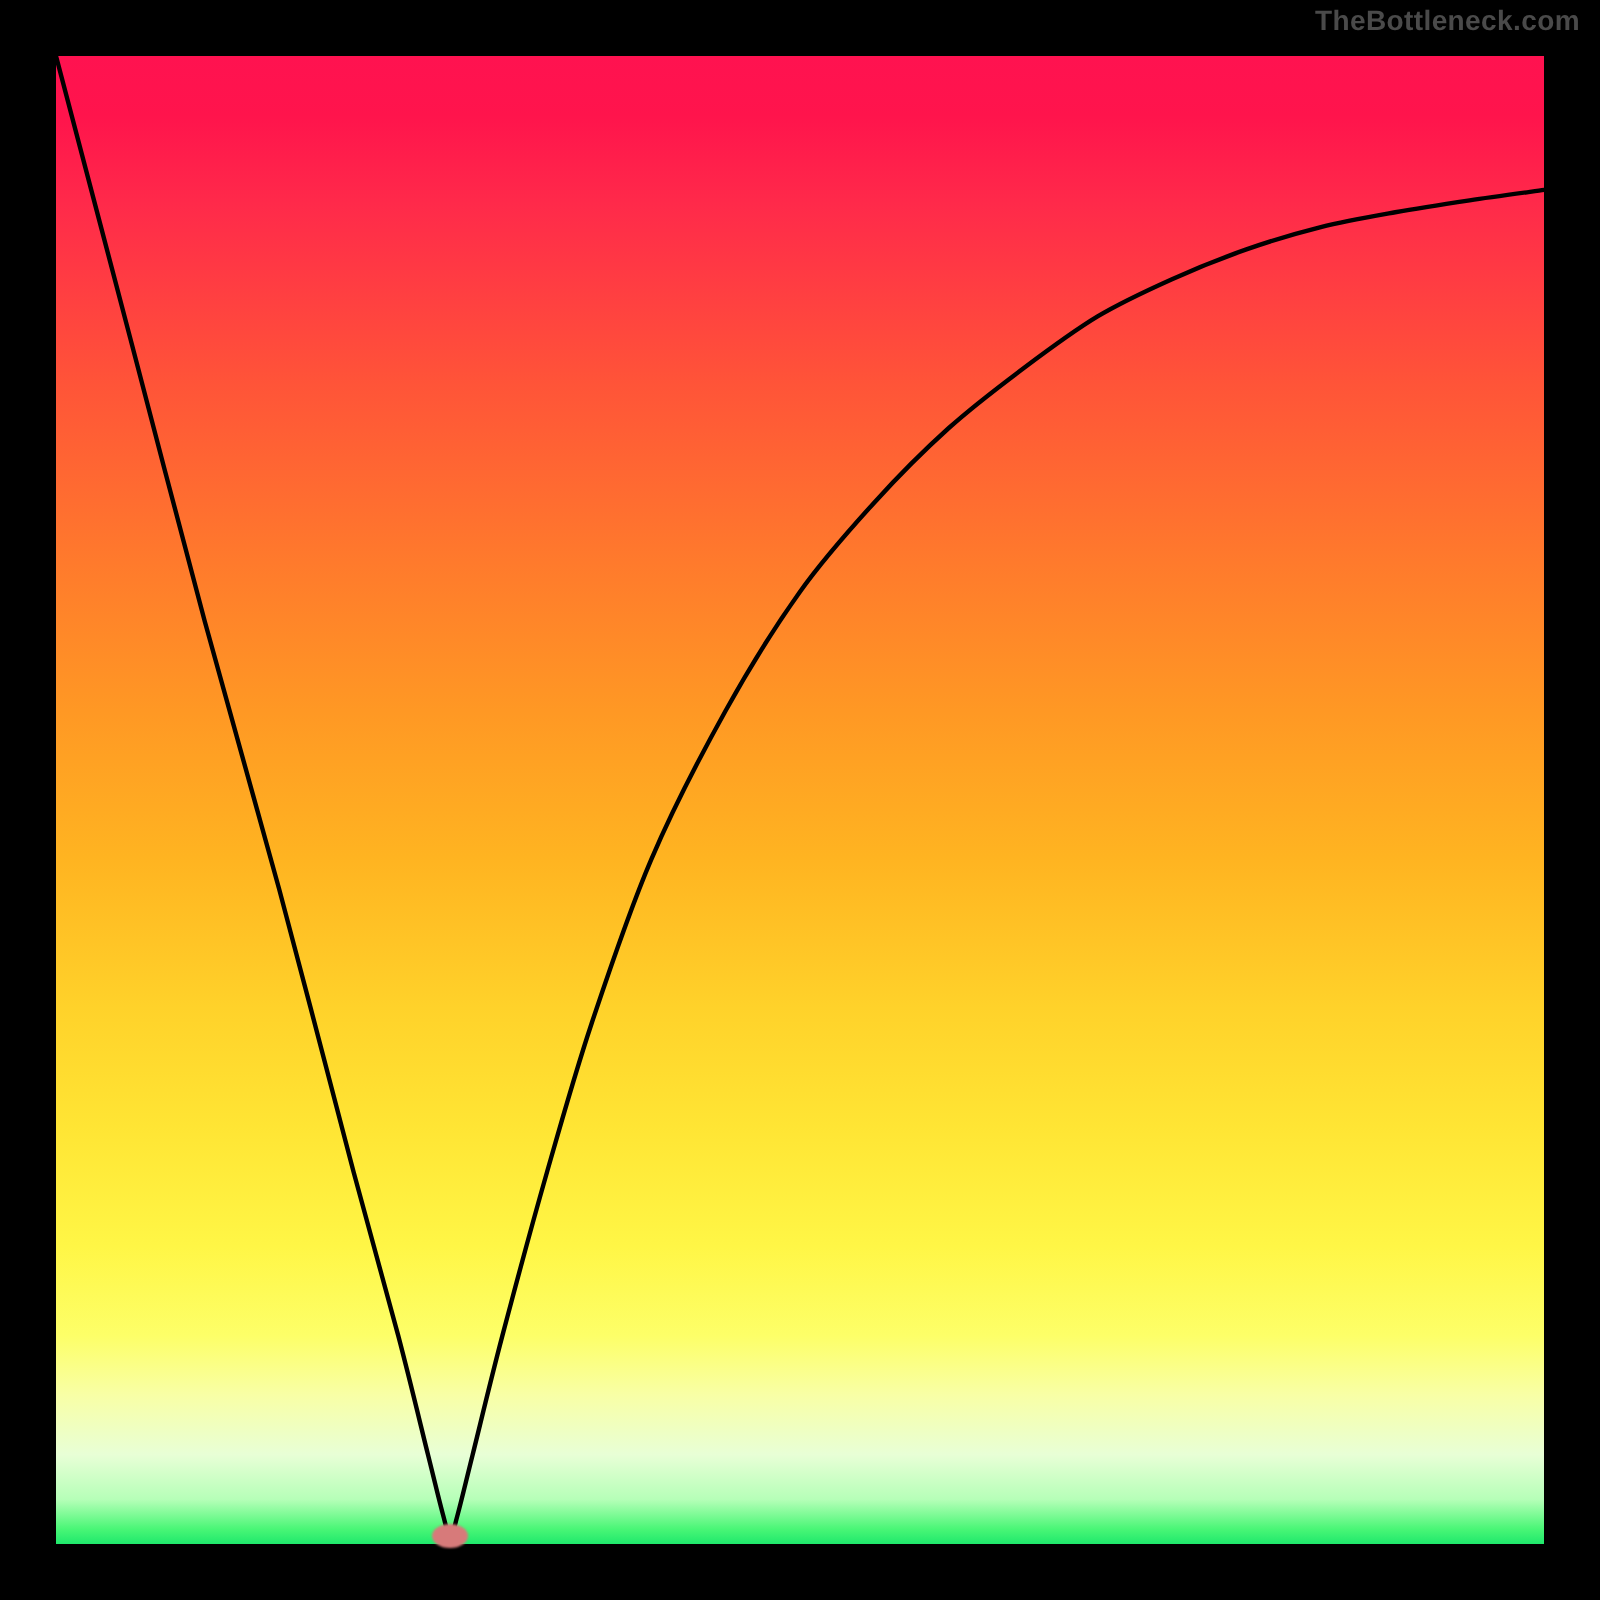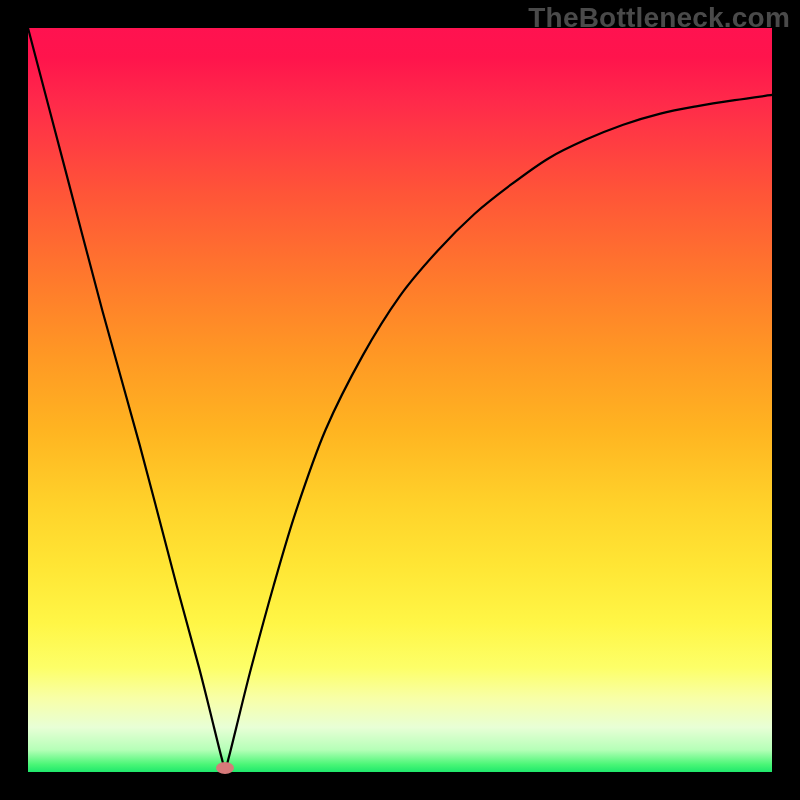--- a/index.html
+++ b/index.html
@@ -15,21 +15,21 @@
     position: relative;
     width: 800px;
     height: 800px;
     background: #000;
   }
   .watermark {
     position: absolute;
     top: 2px;
     right: 10px;
     color: #4a4a4a;
-    font-size: 28px;
+    font-size: 14px;
     font-weight: bold;
     letter-spacing: 0.2px;
     z-index: 10;
   }
   .plot-area {
     position: absolute;
     left: 28px;
     top: 28px;
     width: 744px;
     height: 744px;

